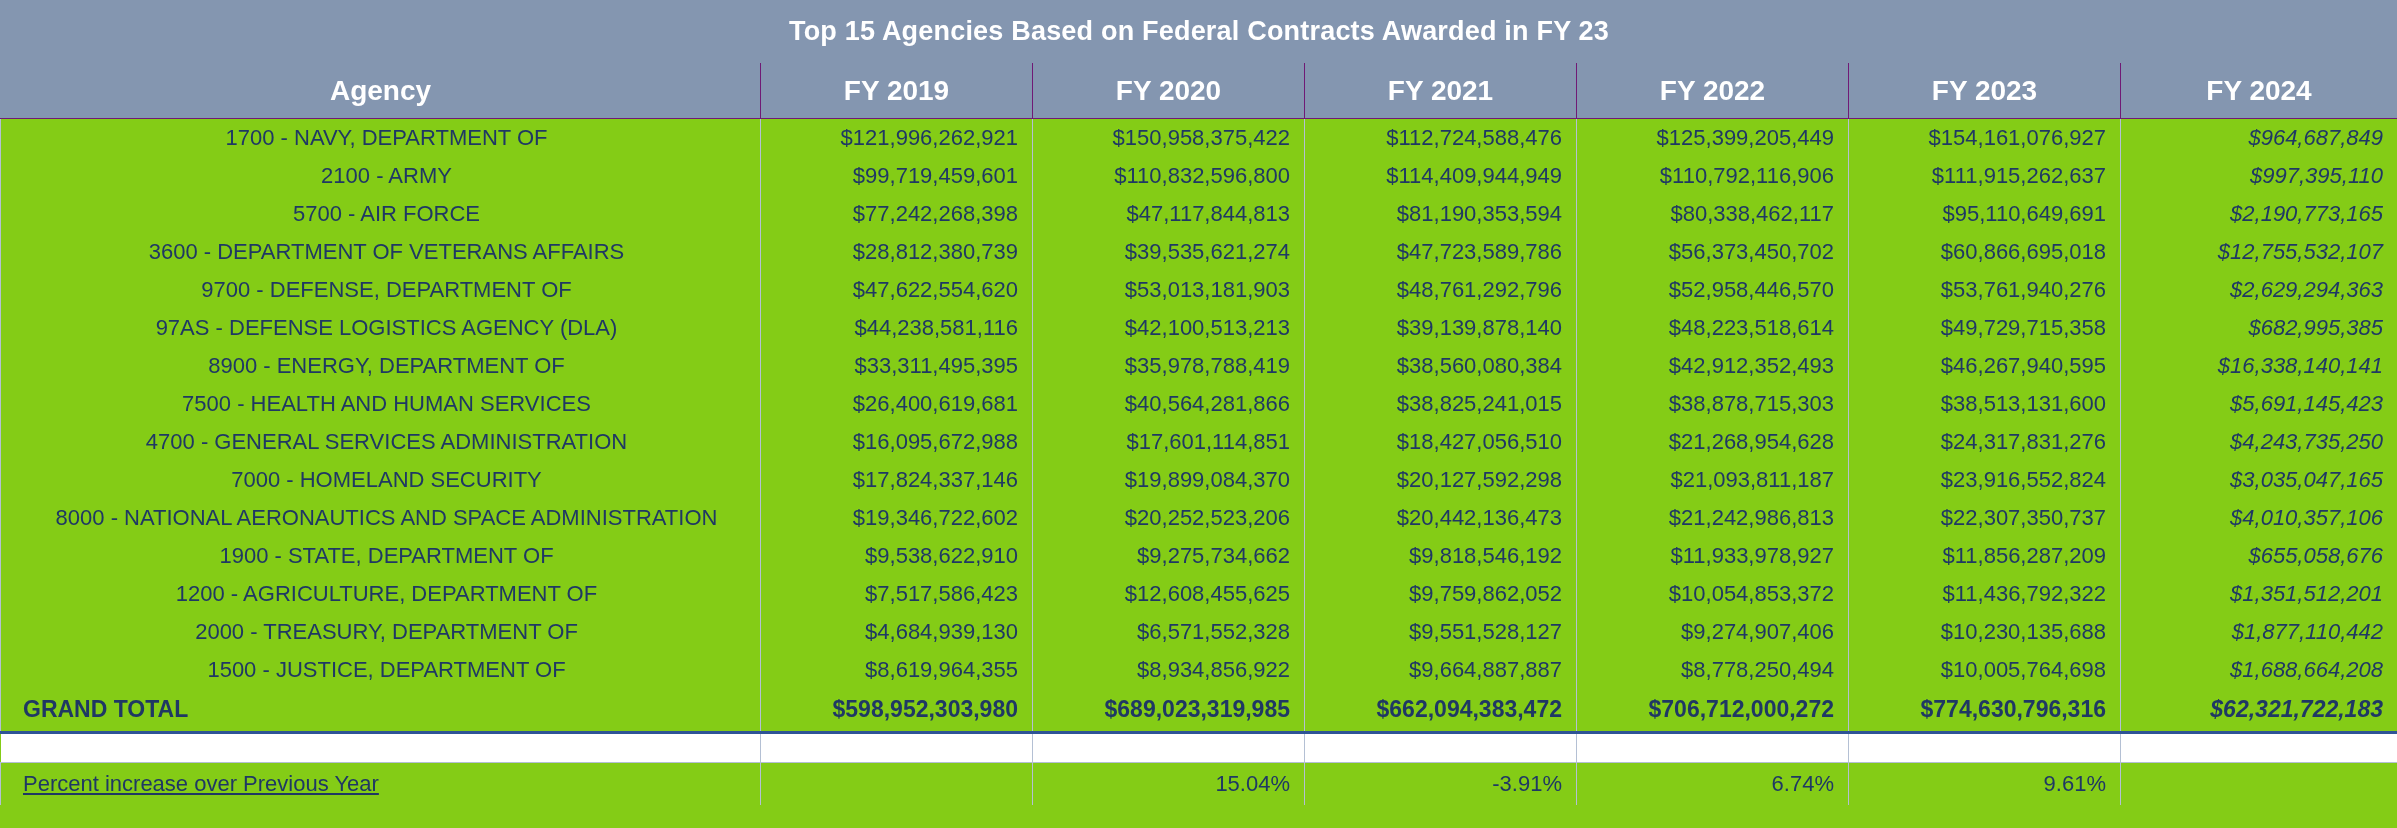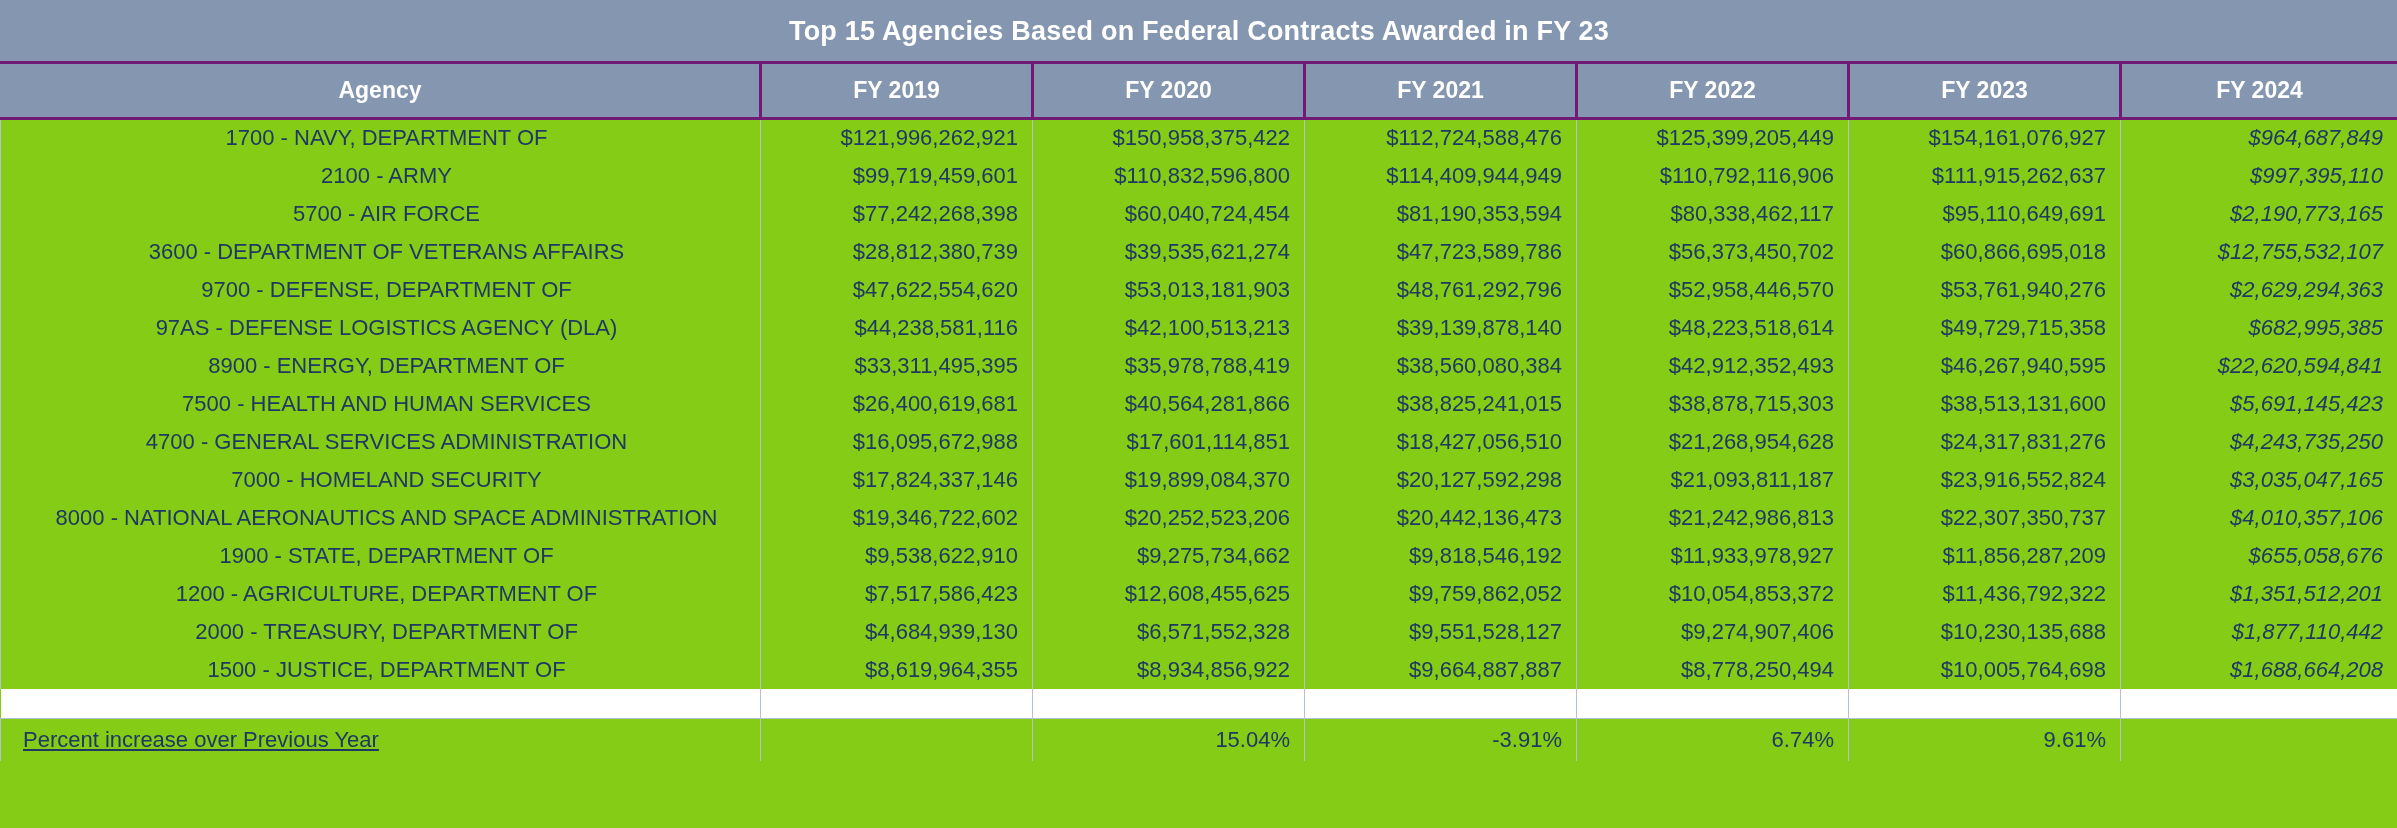--- a/index.html
+++ b/index.html
@@ -30,25 +30,25 @@
     font-weight: bold;
     text-align: center;
     height: 62px;
     border: 1px solid #8496b0;
     letter-spacing: 0.2px;
   }
   
   tr.header-row th {
     background: #8496b0;
     color: #ffffff;
-    font-size: 23px;
+    font-size: 28px;
     font-weight: bold;
     text-align: center;
     height: 56px;
-    border: 3px solid #701a75;
+    border: 1px solid #701a75;
     padding: 0 8px;
   }
   tr.header-row th.agency-head {
     border-left: 1px solid #8496b0;
   }
   tr.header-row th.last-head {
     border-right: 1px solid #8496b0;
   }
   
   tr.data-row td {
@@ -166,21 +166,21 @@
         <td class="num">$99,719,459,601</td>
         <td class="num">$110,832,596,800</td>
         <td class="num">$114,409,944,949</td>
         <td class="num">$110,792,116,906</td>
         <td class="num">$111,915,262,637</td>
         <td class="italic-num">$997,395,110</td>
       </tr>
       <tr class="data-row">
         <td class="agency-cell">5700 - AIR FORCE</td>
         <td class="num">$77,242,268,398</td>
-        <td class="num">$60,040,724,454</td>
+        <td class="num">$47,117,844,813</td>
         <td class="num">$81,190,353,594</td>
         <td class="num">$80,338,462,117</td>
         <td class="num">$95,110,649,691</td>
         <td class="italic-num">$2,190,773,165</td>
       </tr>
       <tr class="data-row">
         <td class="agency-cell">3600 - DEPARTMENT OF VETERANS AFFAIRS</td>
         <td class="num">$28,812,380,739</td>
         <td class="num">$39,535,621,274</td>
         <td class="num">$47,723,589,786</td>
@@ -206,21 +206,21 @@
         <td class="num">$49,729,715,358</td>
         <td class="italic-num">$682,995,385</td>
       </tr>
       <tr class="data-row">
         <td class="agency-cell">8900 - ENERGY, DEPARTMENT OF</td>
         <td class="num">$33,311,495,395</td>
         <td class="num">$35,978,788,419</td>
         <td class="num">$38,560,080,384</td>
         <td class="num">$42,912,352,493</td>
         <td class="num">$46,267,940,595</td>
-        <td class="italic-num">$22,620,594,841</td>
+        <td class="italic-num">$16,338,140,141</td>
       </tr>
       <tr class="data-row">
         <td class="agency-cell">7500 - HEALTH AND HUMAN SERVICES</td>
         <td class="num">$26,400,619,681</td>
         <td class="num">$40,564,281,866</td>
         <td class="num">$38,825,241,015</td>
         <td class="num">$38,878,715,303</td>
         <td class="num">$38,513,131,600</td>
         <td class="italic-num">$5,691,145,423</td>
       </tr>
@@ -281,20 +281,29 @@
       <tr class="data-row">
         <td class="agency-cell">1500 - JUSTICE, DEPARTMENT OF</td>
         <td class="num">$8,619,964,355</td>
         <td class="num">$8,934,856,922</td>
         <td class="num">$9,664,887,887</td>
         <td class="num">$8,778,250,494</td>
         <td class="num">$10,005,764,698</td>
         <td class="italic-num">$1,688,664,208</td>
       </tr>
 
+      <tr class="total-row">
+        <td class="agency-cell">GRAND TOTAL</td>
+        <td class="num">$598,952,303,980</td>
+        <td class="num">$689,023,319,985</td>
+        <td class="num">$662,094,383,472</td>
+        <td class="num">$706,712,000,272</td>
+        <td class="num">$774,630,796,316</td>
+        <td class="italic-num">$62,321,722,183</td>
+      </tr>
 
       <tr class="spacer-row">
         <td></td>
         <td class="bordered"></td>
         <td class="bordered"></td>
         <td class="bordered"></td>
         <td class="bordered"></td>
         <td class="bordered"></td>
         <td></td>
       </tr>

